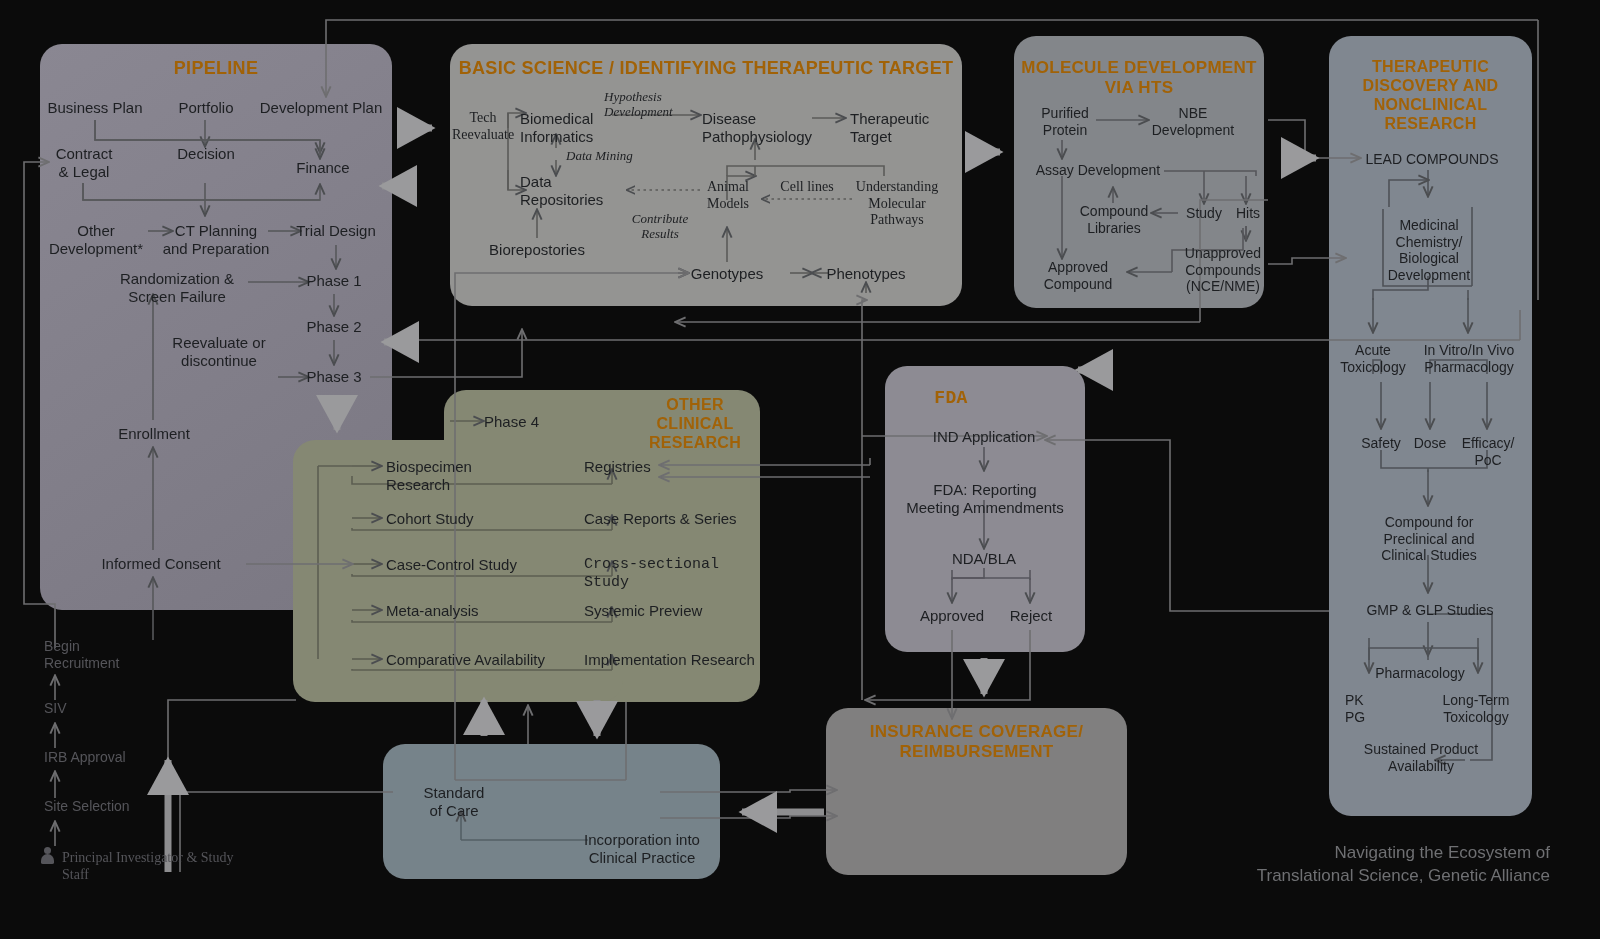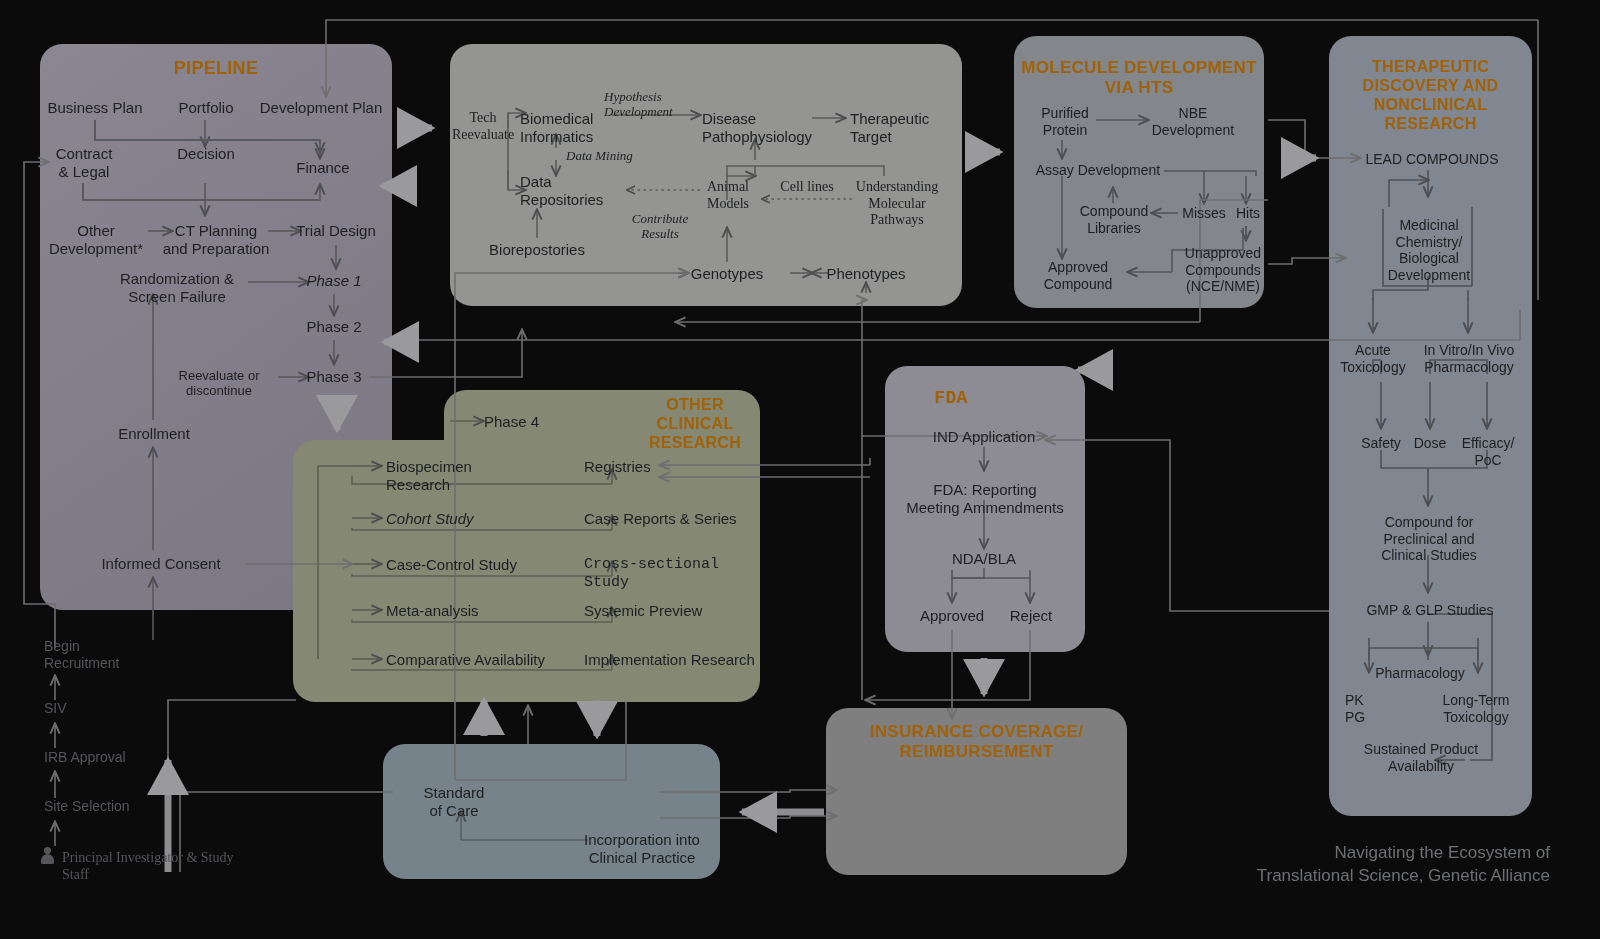--- a/index.html
+++ b/index.html
@@ -323,20 +323,21 @@
       <path d="M984,658 L984,694"></path>
       <path d="M597,700 L597,736"></path>
       <path d="M484,736 L484,700"></path>
       <path d="M824,812 L742,812"></path>
       <path d="M168,872 L168,760"></path>
     </g>
   </svg>
 
   <div class="panel-title" style="left:40px;width:352px;top:58px;font-size:18px;">PIPELINE</div>
 
+  <div class="panel-title" style="left:450px;width:512px;top:58px;font-size:18px;">BASIC SCIENCE  / IDENTIFYING THERAPEUTIC TARGET</div>
 
   <div class="panel-title" style="left:1014px;width:250px;top:58px;font-size:17px;white-space:pre-line;">MOLECULE DEVELOPMENT
 VIA HTS</div>
 
   <div class="panel-title" style="left:1329px;width:203px;top:58px;font-size:16px;white-space:pre-line;">THERAPEUTIC
 DISCOVERY AND
 NONCLINICAL
 RESEARCH</div>
 
   <div class="panel-title" style="left:630px;width:130px;top:396px;font-size:16px;white-space:pre-line;">OTHER
@@ -356,23 +357,23 @@
 &amp; Legal</div>
   <div class="node" style="left:160px;top:145px;width:92px;font-size:15px;">Decision</div>
   <div class="node" style="left:282px;top:159px;width:82px;font-size:15px;">Finance</div>
   <div class="node" style="left:41px;top:222px;width:110px;font-size:15px;">Other
 Development*</div>
   <div class="node" style="left:152px;top:222px;width:128px;font-size:15px;">CT Planning
 and Preparation</div>
   <div class="node" style="left:288px;top:222px;width:96px;font-size:15px;">Trial Design</div>
   <div class="node" style="left:110px;top:270px;width:134px;font-size:15px;">Randomization &amp;
 Screen Failure</div>
-  <div class="node" style="left:298px;top:272px;width:72px;font-size:15px;font-style:italic;">Phase 1</div>
+  <div class="node" style="left:298px;top:272px;width:72px;font-size:15px;">Phase 1</div>
   <div class="node" style="left:298px;top:318px;width:72px;font-size:15px;">Phase 2</div>
-  <div class="node" style="left:160px;top:368px;width:118px;font-size:13px;">Reevaluate or
+  <div class="node" style="left:160px;top:334px;width:118px;font-size:15px;">Reevaluate or
 discontinue</div>
   <div class="node" style="left:298px;top:368px;width:72px;font-size:15px;">Phase 3</div>
   <div class="node" style="left:104px;top:425px;width:100px;font-size:15px;">Enrollment</div>
   <div class="node" style="left:88px;top:555px;width:146px;font-size:15px;">Informed Consent</div>
 
   <div class="node serif" style="left:440px;top:110px;width:86px;font-size:14px;">Tech
 Reevaluate</div>
   <div class="node" style="left:520px;top:110px;width:106px;font-size:15px;text-align:left;">Biomedical
 Informatics</div>
   <div class="node serif-it" style="left:604px;top:89px;width:94px;font-size:13px;text-align:left;">Hypothesis
@@ -396,21 +397,21 @@
   <div class="node" style="left:688px;top:265px;width:78px;font-size:15px;">Genotypes</div>
   <div class="node" style="left:824px;top:265px;width:84px;font-size:15px;">Phenotypes</div>
 
   <div class="node" style="left:1030px;top:105px;width:70px;font-size:14px;">Purified
 Protein</div>
   <div class="node" style="left:1148px;top:105px;width:90px;font-size:14px;">NBE
 Development</div>
   <div class="node" style="left:1030px;top:162px;width:136px;font-size:14px;">Assay Development</div>
   <div class="node" style="left:1072px;top:203px;width:84px;font-size:14px;">Compound
 Libraries</div>
-  <div class="node" style="left:1178px;top:205px;width:52px;font-size:14px;">Misses</div>
+  <div class="node" style="left:1178px;top:205px;width:52px;font-size:14px;">Study</div>
   <div class="node" style="left:1228px;top:205px;width:40px;font-size:14px;">Hits</div>
   <div class="node" style="left:1030px;top:259px;width:96px;font-size:14px;">Approved
 Compound</div>
   <div class="node" style="left:1176px;top:245px;width:94px;font-size:14px;">Unapproved
 Compounds
 (NCE/NME)</div>
 
   <div class="node" style="left:1358px;top:151px;width:148px;font-size:14px;">LEAD COMPOUNDS</div>
   <div class="node" style="left:1374px;top:217px;width:110px;font-size:14px;">Medicinal
 Chemistry/
@@ -432,21 +433,21 @@
   <div class="node" style="left:1345px;top:692px;width:44px;font-size:14px;text-align:left;">PK
 PG</div>
   <div class="node" style="left:1428px;top:692px;width:96px;font-size:14px;">Long-Term
 Toxicology</div>
   <div class="node" style="left:1348px;top:741px;width:146px;font-size:14px;">Sustained Product
 Availability</div>
 
   <div class="node" style="left:484px;top:413px;width:68px;font-size:15px;text-align:left;">Phase 4</div>
   <div class="node" style="left:386px;top:458px;width:150px;font-size:15px;text-align:left;">Biospecimen Research</div>
   <div class="node" style="left:584px;top:458px;width:80px;font-size:15px;text-align:left;">Registries</div>
-  <div class="node" style="left:386px;top:510px;width:110px;font-size:15px;text-align:left;font-style:italic;">Cohort Study</div>
+  <div class="node" style="left:386px;top:510px;width:110px;font-size:15px;text-align:left;">Cohort Study</div>
   <div class="node" style="left:584px;top:510px;width:154px;font-size:15px;text-align:left;">Case Reports &amp; Series</div>
   <div class="node" style="left:386px;top:556px;width:132px;font-size:15px;text-align:left;">Case-Control Study</div>
   <div class="node" style="left:584px;top:556px;width:152px;font-size:15px;text-align:left;font-family:Liberation Mono, monospace;">Cross-sectional Study</div>
   <div class="node" style="left:386px;top:602px;width:110px;font-size:15px;text-align:left;">Meta-analysis</div>
   <div class="node" style="left:584px;top:602px;width:130px;font-size:15px;text-align:left;">Systemic Preview</div>
   <div class="node" style="left:386px;top:651px;width:178px;font-size:15px;text-align:left;">Comparative Availability</div>
   <div class="node" style="left:584px;top:651px;width:172px;font-size:15px;text-align:left;">Implementation Research</div>
 
   <div class="node" style="left:914px;top:428px;width:140px;font-size:15px;">IND Application</div>
   <div class="node" style="left:896px;top:481px;width:178px;font-size:15px;">FDA: Reporting

